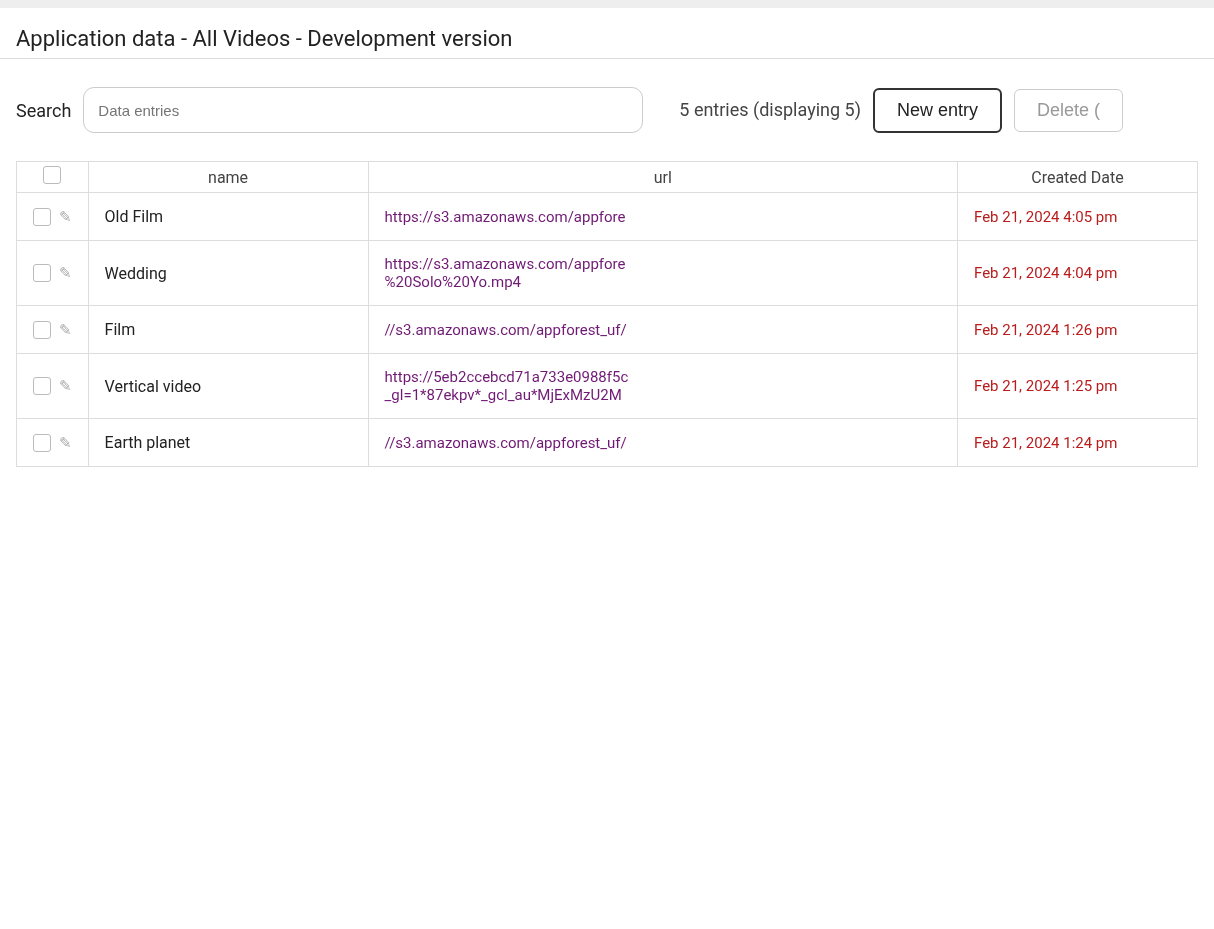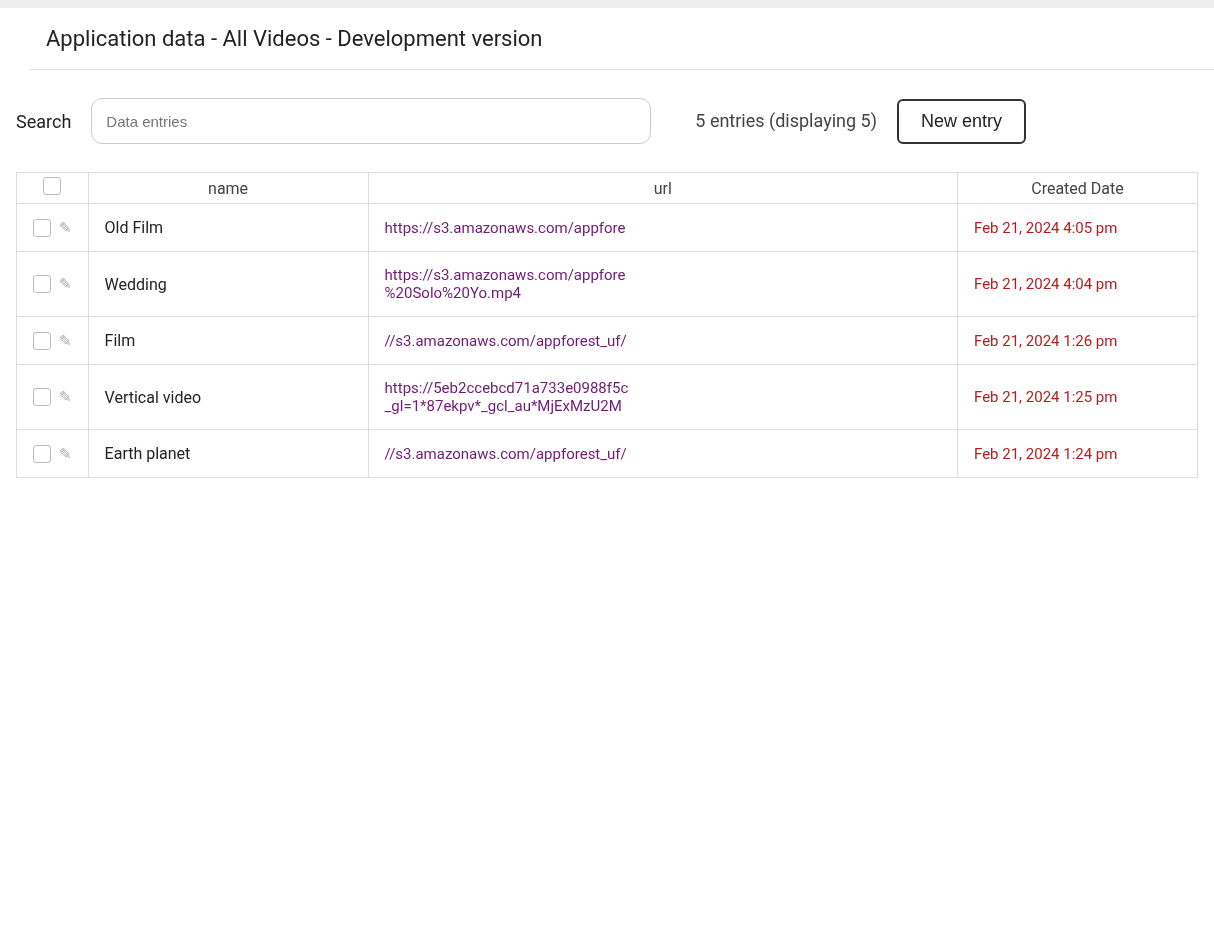--- a/index.html
+++ b/index.html
@@ -16,36 +16,35 @@
       width: 1214px;
       min-height: 929px;
     }
 
     .top-bar {
       height: 8px;
       background: #eee;
     }
 
     .page-header {
-      padding: 18px 16px 18px 16px;
+      padding: 18px 16px 7px 16px;
       border-bottom: 1px solid #ddd;
-      margin-left: 30px;
     }
 
     .page-title {
       font-size: 22px;
       font-weight: 400;
       color: #222;
     }
 
     .toolbar {
       display: flex;
       align-items: center;
       padding: 28px 16px 28px 16px;
-      gap: 20px;
+      gap: 12px;
     }
 
     .search-label {
       font-size: 18px;
       font-weight: 400;
       color: #222;
       white-space: nowrap;
     }
 
     .search-input {
@@ -215,20 +214,21 @@
 
 <div class="page-header">
   <h1 class="page-title">Application data - All Videos - Development version</h1>
 </div>
 
 <div class="toolbar">
   <span class="search-label">Search</span>
   <input class="search-input" type="text" placeholder="Data entries" style="">
   <div class="entries-count">5 entries (displaying 5)</div>
   <button class="new-entry-btn">New entry</button>
+  <button class="delete-btn">Delete (</button>
 </div>
 
 <div class="table-container">
   <table>
     <thead>
       <tr>
         <th class="col-check">
           <input type="checkbox" class="checkbox" style="">
         </th>
         <th class="col-name">name</th>

